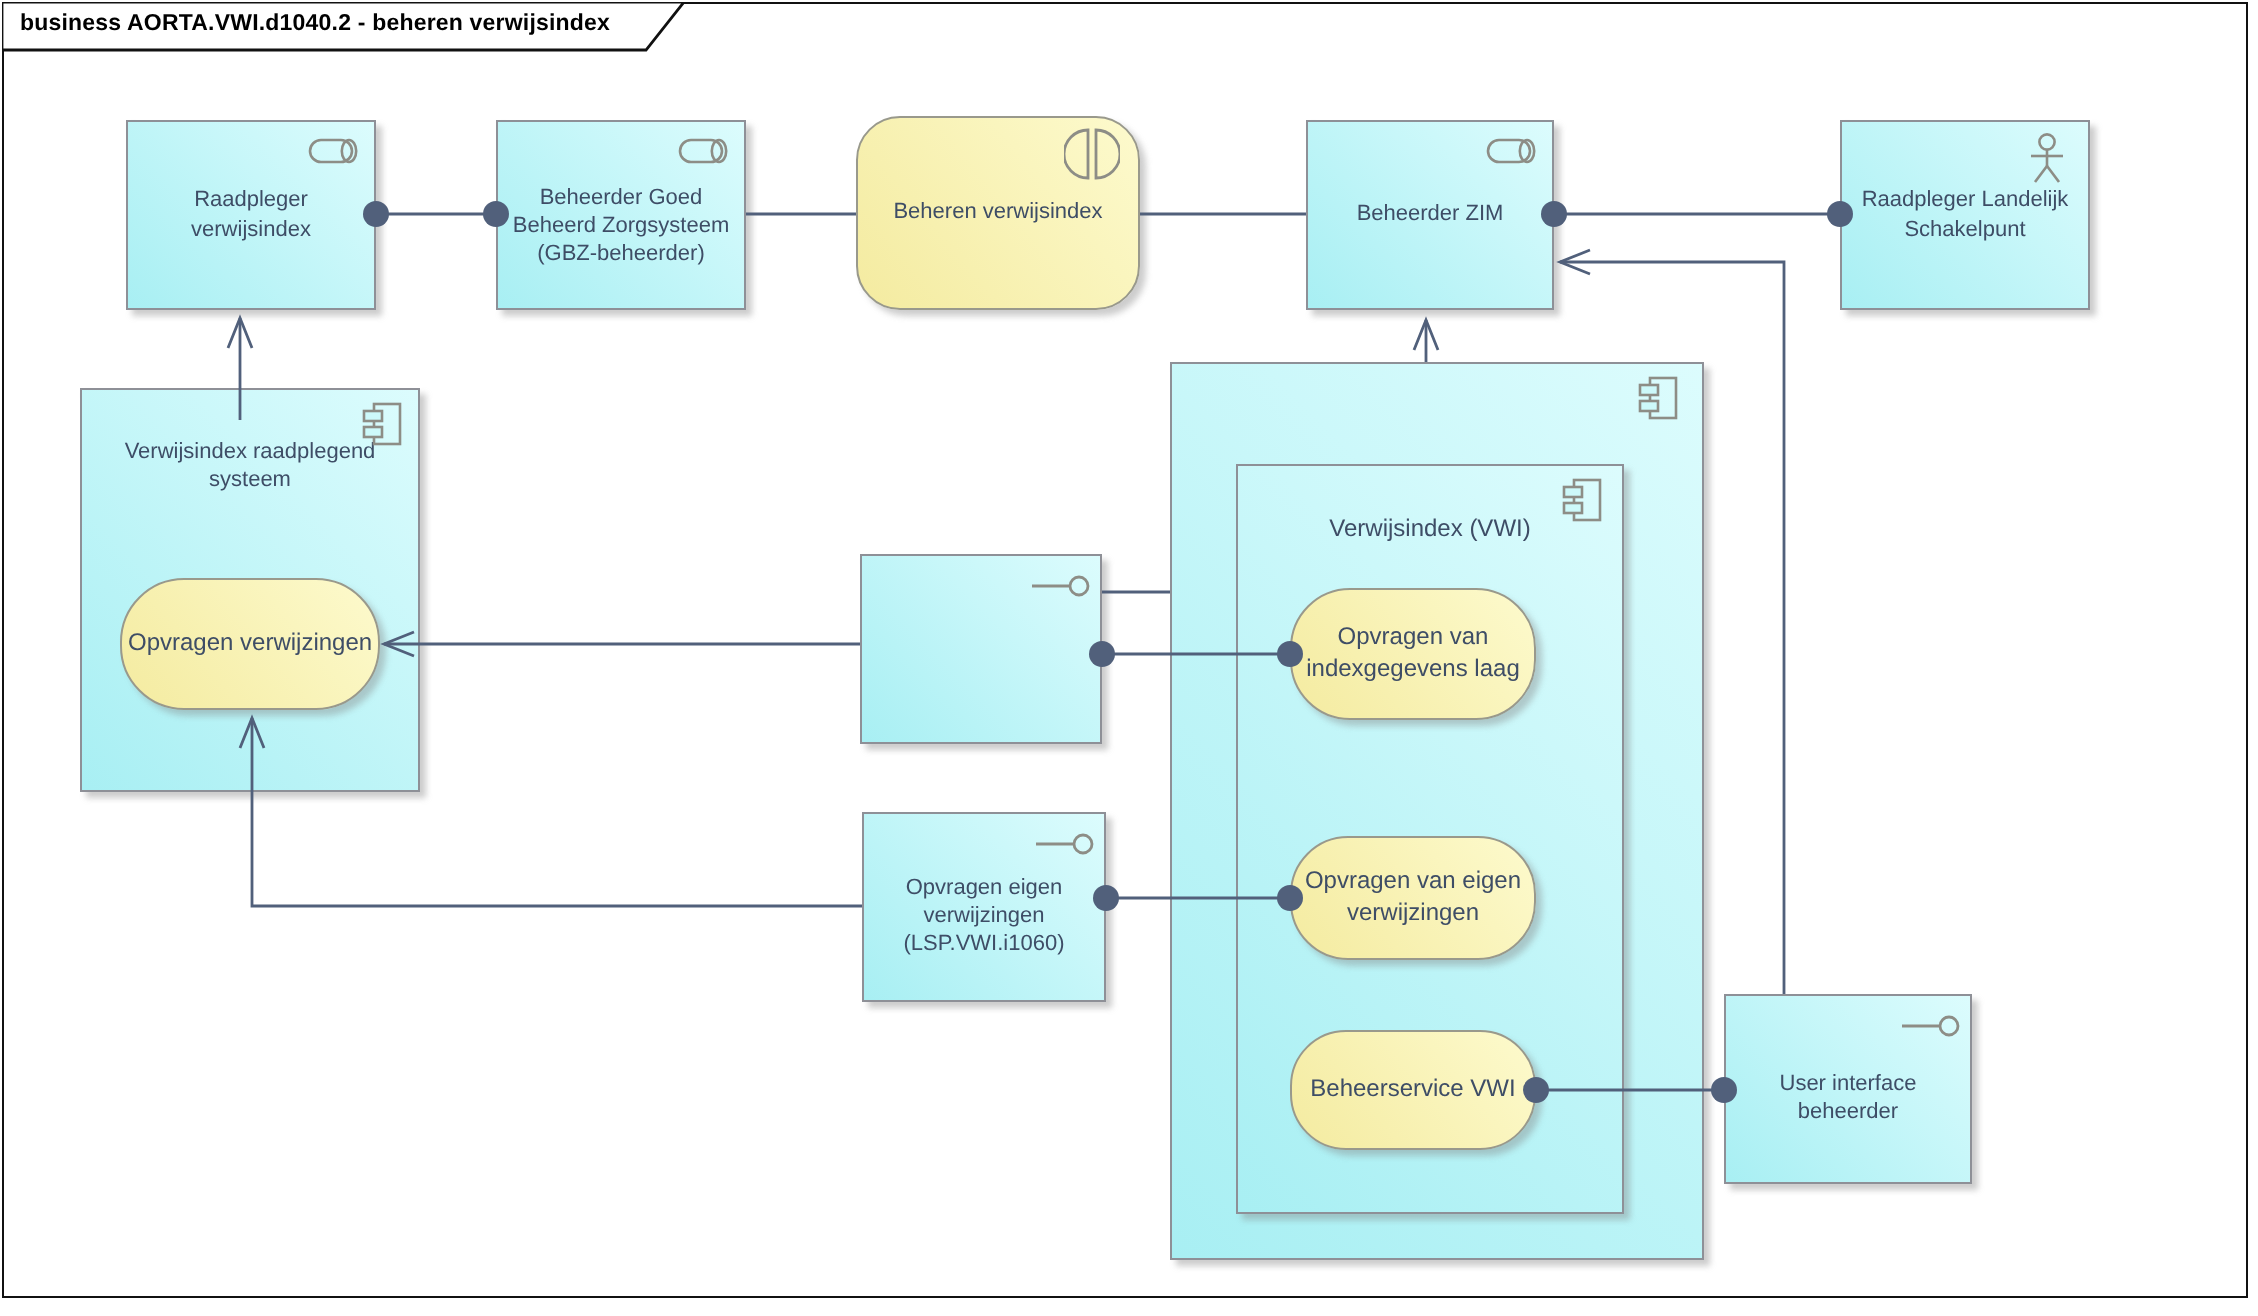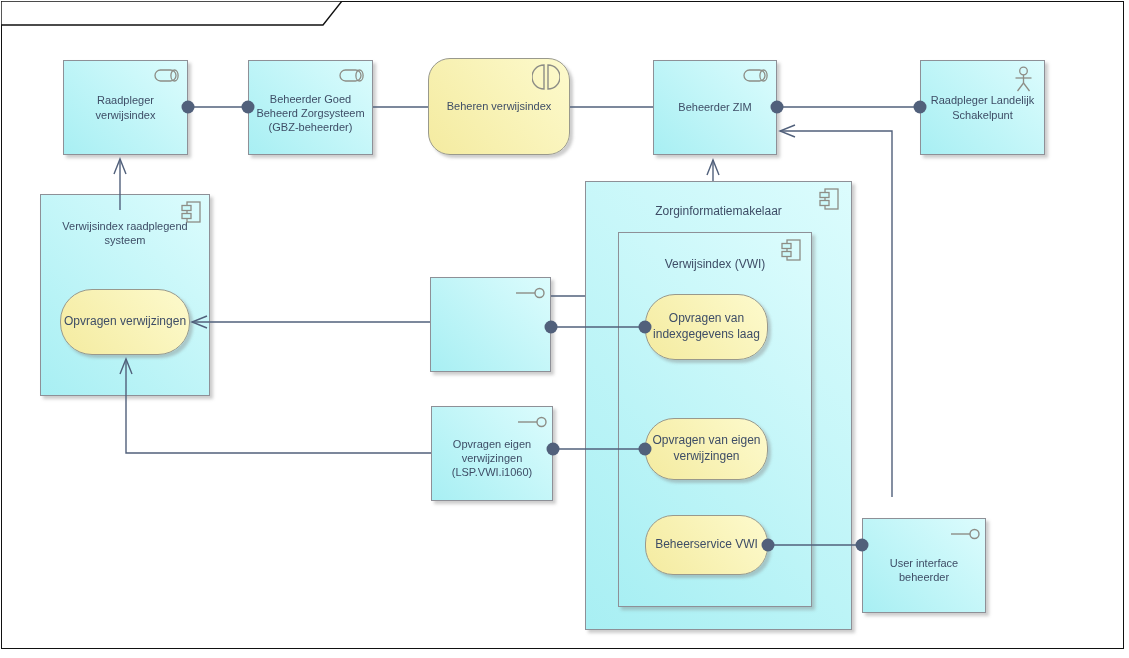--- a/index.html
+++ b/index.html
@@ -26,28 +26,28 @@
 </style>
 </head>
 <body>
 
 <div class="canvas">
   <div class="frame"></div>
 
   <svg class="overlay" width="360" height="30" style="left:1px;top:1px;">
     <polygon points="0,0 341,0 322,24 0,24" fill="#ffffff" stroke="#111" stroke-width="1.4"></polygon>
   </svg>
+  <div class="tab-label">business AORTA.VWI.d1040.2 - beheren verwijsindex</div>
 
   <div class="node cyan toplab big" style="left:585px;top:181px;width:267px;height:449px;">
     <svg class="icon" style="right:12px;top:6px;" width="20" height="22" viewBox="0 0 20 22">
       <rect x="6" y="1" width="13" height="20" fill="none" stroke="#8d8d86" stroke-width="1.3"></rect>
       <rect x="1" y="4.5" width="9" height="5" fill="#cdf9fa" stroke="#8d8d86" stroke-width="1.3"></rect>
       <rect x="1" y="12.5" width="9" height="5" fill="#cdf9fa" stroke="#8d8d86" stroke-width="1.3"></rect>
     </svg>
-    <div class="lbl">Zorginformatiemakelaar</div>
   </div>
 
   <div class="node cyan big" style="left:618px;top:232px;width:194px;height:375px;padding-top:24px;box-sizing:border-box;">
     <svg class="icon" style="right:10px;top:6px;" width="20" height="22" viewBox="0 0 20 22">
       <rect x="6" y="1" width="13" height="20" fill="none" stroke="#8d8d86" stroke-width="1.3"></rect>
       <rect x="1" y="4.5" width="9" height="5" fill="#cdf9fa" stroke="#8d8d86" stroke-width="1.3"></rect>
       <rect x="1" y="12.5" width="9" height="5" fill="#cdf9fa" stroke="#8d8d86" stroke-width="1.3"></rect>
     </svg>
     <div class="lbl">Verwijsindex (VWI)</div>
   </div>
@@ -112,21 +112,21 @@
   </div>
 
   <div class="node cyan center" style="left:431px;top:406px;width:122px;height:95px;padding-top:12px;">
     <svg class="icon" style="right:5px;top:9px;" width="31" height="12" viewBox="0 0 31 12">
       <line x1="2" y1="6" x2="21" y2="6" stroke="#8d8d86" stroke-width="1.4"></line>
       <circle cx="25.5" cy="6" r="4.5" fill="none" stroke="#8d8d86" stroke-width="1.4"></circle>
     </svg>
     <div class="lbl">Opvragen eigen verwijzingen (LSP.VWI.i1060)</div>
   </div>
 
-  <div class="node cyan center" style="left:862px;top:497px;width:124px;height:95px;padding-top:12px;margin-top:21px;">
+  <div class="node cyan center" style="left:862px;top:497px;width:124px;height:95px;padding-top:12px;">
     <svg class="icon" style="right:5px;top:9px;" width="31" height="12" viewBox="0 0 31 12">
       <line x1="2" y1="6" x2="21" y2="6" stroke="#8d8d86" stroke-width="1.4"></line>
       <circle cx="25.5" cy="6" r="4.5" fill="none" stroke="#8d8d86" stroke-width="1.4"></circle>
     </svg>
     <div class="lbl">User interface beheerder</div>
   </div>
 
   <div class="node yellow center oval small nowrap" style="left:60px;top:289px;width:130px;height:66px;">
     <div class="lbl nowrap">Opvragen verwijzingen</div>
   </div>

